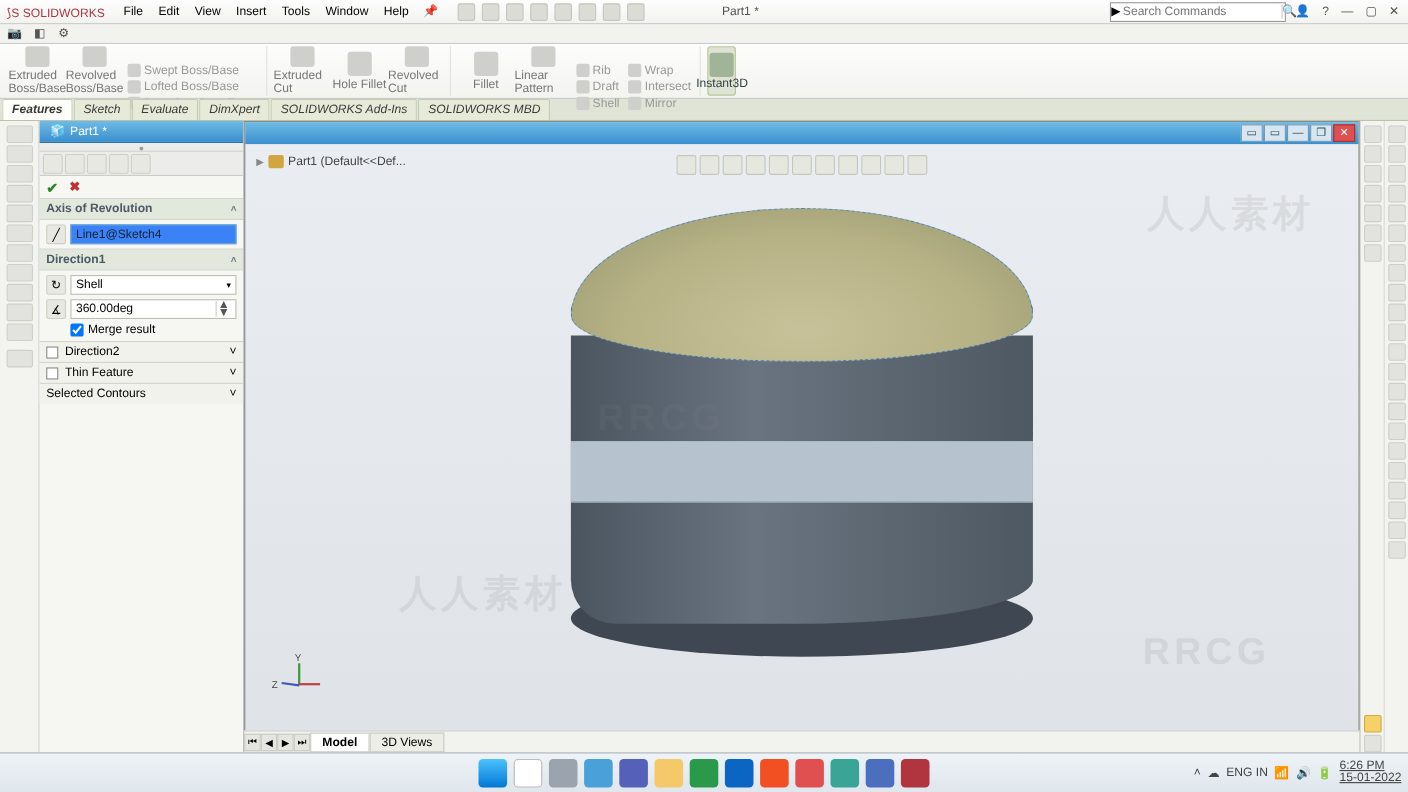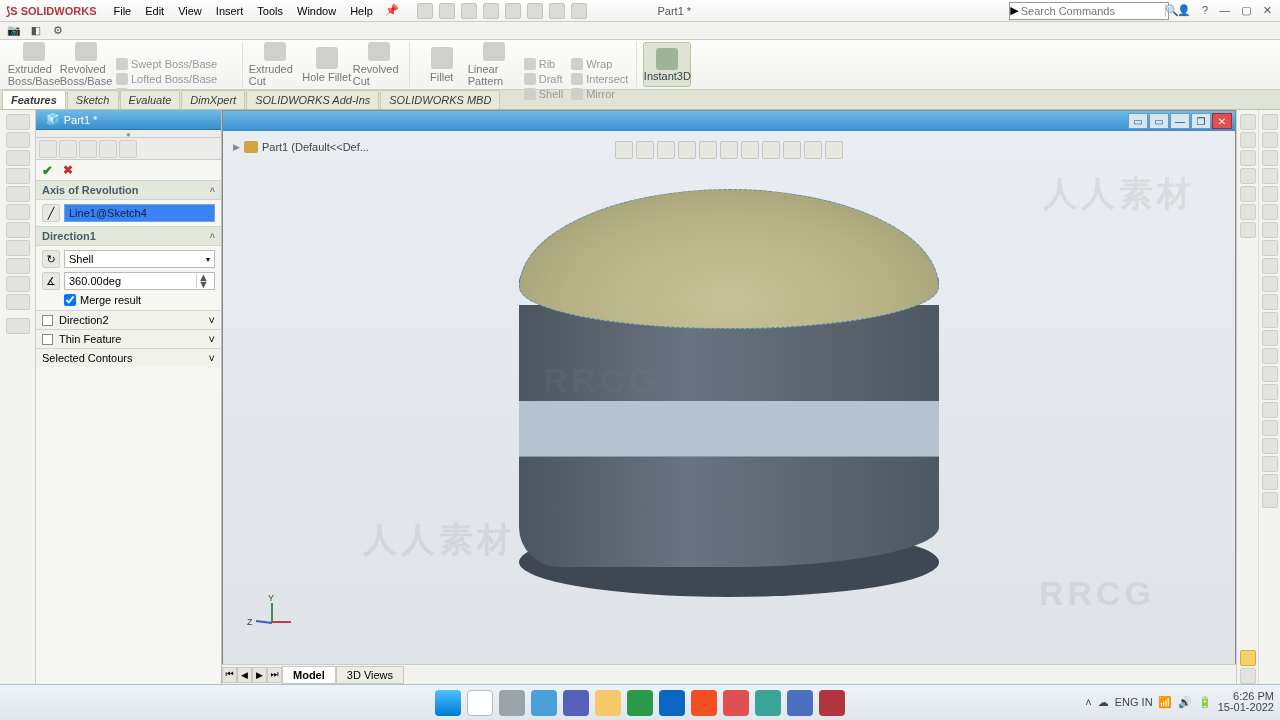--- a/index.html
+++ b/index.html
@@ -1,38 +1,38 @@
 <!DOCTYPE html>
 <html><head>
 <meta charset="utf-8">
 <style>
 * { margin:0; padding:0; box-sizing:border-box; font-family:"Segoe UI",Tahoma,Arial,sans-serif; font-size:11px; }
 body { width:1280px; height:720px; background:#d8e0c8; overflow:hidden; position:relative; }
 .menubar { height:22px; background:linear-gradient(#fefefe,#f2f2f0); display:flex; align-items:center; padding:0 4px; border-bottom:1px solid #ccc; }
-.logo { color:#b0353f; font-weight:bold; font-size:12px; margin:0 10px 0 2px; }
+.logo { color:#b0353f; font-weight:normal; font-size:12px; margin:0 10px 0 2px; }
 .menubar .menu-item { padding:3px 7px; cursor:pointer; }
 .menubar .pin { margin-left:6px; }
 .menubar .right { margin-left:auto; display:flex; align-items:center; gap:4px; }
 .doc-title { padding:0 70px 0 70px; color:#555; }
 .search { display:flex; align-items:center; background:#fff; border:1px solid #999; height:18px; width:160px; }
 .search .mag { width:18px; text-align:center; }
 .search input { border:none; outline:none; flex:1; font-size:11px; padding:1px 2px; }
 .search .go { width:20px; text-align:center; border-left:1px solid #ccc; }
 .win-icons span { padding:0 4px; cursor:pointer; color:#555; }
 .quickbar { height:18px; background:#f2f2ee; border-bottom:1px solid #ccc; display:flex; align-items:center; padding-left:6px; gap:6px; }
 .tbicon { width:16px; height:16px; display:inline-flex; align-items:center; justify-content:center; font-size:11px; color:#555; }
 
 .ribbon { height:50px; background:linear-gradient(#fdfdfd,#f3f3f0); border-bottom:1px solid #ccc; display:flex; align-items:stretch; padding:2px 4px; gap:2px; }
 .ribbon .grp { display:flex; align-items:stretch; border-right:1px solid #e0e0dc; padding:0 4px; }
 .ribbon .bigbtn { display:flex; flex-direction:column; align-items:center; justify-content:center; width:52px; color:#777; gap:2px; cursor:pointer; }
 .ribbon .bigbtn .ic { width:22px; height:22px; background:#cfd0cc; border-radius:3px; }
 .ribbon .col { display:flex; flex-direction:column; justify-content:center; gap:1px; padding:0 2px;margin-top:29px; }
 .ribbon .smallbtn { display:flex; align-items:center; gap:3px; color:#999; padding:1px 2px; cursor:pointer; white-space:nowrap; }
 .ribbon .smallbtn .sic { width:12px; height:12px; background:#cfd0cc; border-radius:2px; }
-.ribbon .instant3d { display:flex; flex-direction:column; align-items:center; justify-content:center; width:48px; background:#dfe3d4; border:1px solid #b6c79a; border-radius:3px; color:#344; cursor:pointer; }
+.ribbon .instant3d { display:flex; flex-direction:column; align-items:center; justify-content:center; width:26px; background:#dfe3d4; border:1px solid #b6c79a; border-radius:3px; color:#344; cursor:pointer; }
 .ribbon .instant3d .ic { width:22px; height:22px; background:#a0b498; border-radius:3px; }
 
 .cmdtabs { height:20px; background:#dfe4d6; display:flex; align-items:flex-end; padding-left:2px; border-bottom:1px solid #b8c3a8; }
 .cmdtabs .tab { padding:3px 8px; margin-right:1px; background:#e7ead8; border:1px solid #c4cdb4; border-bottom:none; border-radius:2px 2px 0 0; color:#3a3a3a; cursor:pointer;font-style:italic; }
 .cmdtabs .tab.active { background:#fdfdfa; font-weight:600; }
 
 .workspace { position:absolute; top:110px; left:0; right:0; bottom:36px; display:flex; }
 .ltools { width:36px; background:#f3f3ef; border-right:1px solid #ccc; display:flex; flex-direction:column; align-items:center; gap:2px; padding-top:4px; }
 .ltools .t { width:24px; height:16px; background:#e2e3de; border:1px solid #cfcfc8; border-radius:2px; cursor:pointer; }
 .rtools { width:22px; background:#f3f3ef; border-left:1px solid #ccc; display:flex; flex-direction:column; align-items:center; gap:2px; padding-top:4px; }
@@ -104,21 +104,21 @@
 .taskbar .ti.mag { background:#fff; border:1px solid #bbb; }
 .taskbar .ti.folder { background:#f5c869; }
 .taskbar .ti.check { background:#2a9a4a; }
 .taskbar .ti.li { background:#0a66c2; }
 .taskbar .ti.brave { background:#f25022; }
 .taskbar .ti.rec { background:#e05050; }
 .taskbar .ti.teal { background:#3aa596; }
 .taskbar .ti.pb { background:#4a6fbf; }
 .taskbar .ti.sw { background:#b0353f; }
 .tray { position:absolute; right:6px; bottom:0; height:36px; display:flex; align-items:center; gap:6px; color:#444; font-size:10px; }
-.tray .tc { display:flex; flex-direction:column; align-items:flex-end; line-height:11px; }
+.tray .tc { display:flex; flex-direction:column; line-height:11px;text-decoration:underline; }
 
 .ql-icons { display:flex; gap:6px; align-items:center; }
 .ql-icons .qi { width:16px; height:16px; background:#dcdcd6; border:1px solid #c5c5be; border-radius:2px; cursor:pointer; }
 
 .watermark { position:absolute; color:rgba(130,130,130,0.15); font-size:34px; font-weight:bold; letter-spacing:4px; pointer-events:none; }
 </style>
 </head>
 <body>
 
 <div class="menubar">

